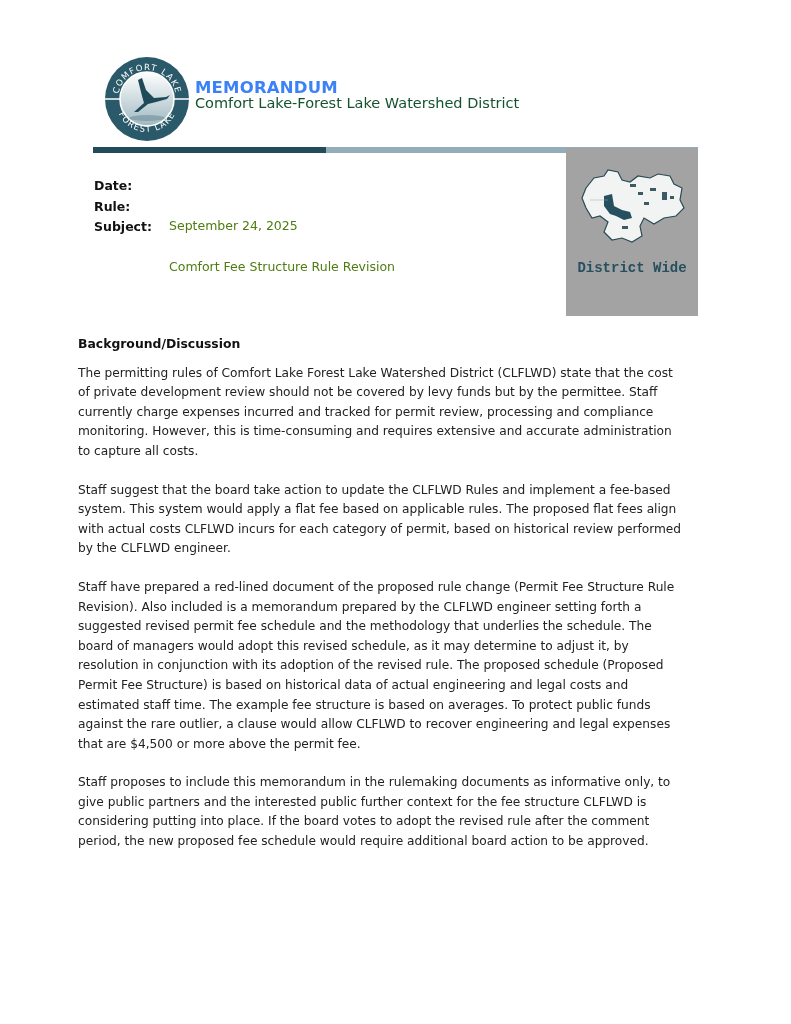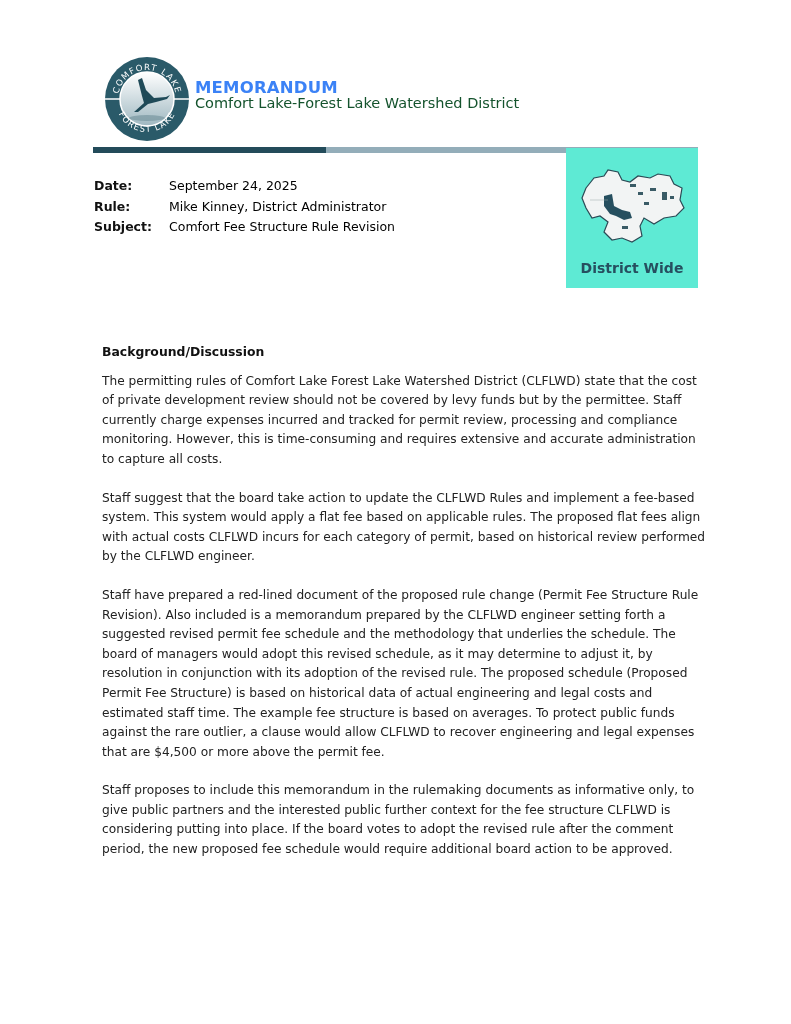--- a/index.html
+++ b/index.html
@@ -4,29 +4,29 @@
 <style>
   html, body { margin: 0; padding: 0; background: #ffffff; }
   body { width: 791px; height: 1024px; position: relative; overflow: hidden;
          font-family: "DejaVu Sans", sans-serif; color: #1e1e1e; }
   .logo { position: absolute; left: 104px; top: 56px; width: 86px; height: 86px; }
   .hdr-title { position: absolute; left: 195px; top: 78px; font-size: 16.5px; font-weight: bold;
                color: #3b82f6; letter-spacing: 0.2px; }
   .hdr-sub { position: absolute; left: 195px; top: 95px; font-size: 14.5px; color: #14532d; }
   .bar-dark { position: absolute; left: 93px; top: 147px; width: 233px; height: 6px; background: #234b5a; }
   .bar-light { position: absolute; left: 326px; top: 147px; width: 372px; height: 6px; background: #93adb9; }
-  .district-box { position: absolute; left: 566px; top: 148px; width: 132px; height: 140px; background: #5eead4; }
+  .district-box { position: absolute; left: 566px; top: 148px; width: 132px; height: 168px; background: #a3a3a3; font-family: Liberation Mono, monospace; }
   .district-map { position: absolute; left: 12px; top: 18px; width: 110px; height: 82px; }
   .district-label { position: absolute; left: 0; width: 132px; top: 112px; text-align: center;
                     font-size: 14px; font-weight: bold; color: #264f5f; }
   .meta { position: absolute; left: 94px; top: 178px; font-size: 12.5px; }
   .meta-row { display: flex; height: 20.5px; align-items: flex-start; }
   .meta-key { width: 75px; font-weight: bold; color: #111; }
-  .meta-val { color: #000000; }
-  .content { position: absolute; left: 102px; top: 334px; width: 606px; font-size: 12.2px; line-height: 19.6px; color: #222; margin-top: 8px; }
+  .meta-val { color: #4d7c0f; margin-top: 40px; }
+  .content { position: absolute; left: 78px; top: 334px; width: 606px; font-size: 12.2px; line-height: 19.6px; color: #222; }
   .section-h { font-weight: bold; font-size: 12.4px; margin: 0 0 10px 0; color: #111; }
   .para { margin: 0 0 19px 0; }
 </style>
 </head>
 <body>
 
 <div class="logo">
   <svg width="86" height="86" viewBox="0 0 86 86">
     <defs>
       <path id="arcTop" d="M 14 43 A 29 29 0 0 1 72 43"></path>
@@ -75,21 +75,20 @@
   <div class="district-label">District Wide</div>
 </div>
 
 <div class="meta">
   <div class="meta-row">
     <span class="meta-key">Date:</span>
     <span class="meta-val">September 24, 2025</span>
   </div>
   <div class="meta-row">
     <span class="meta-key">Rule:</span>
-    <span class="meta-val">Mike Kinney, District Administrator</span>
   </div>
   <div class="meta-row">
     <span class="meta-key">Subject:</span>
     <span class="meta-val">Comfort Fee Structure Rule Revision</span>
   </div>
 </div>
 
 <div class="content">
   <div class="section-h">Background/Discussion</div>
   <p class="para">The permitting rules of Comfort Lake Forest Lake Watershed District (CLFLWD) state that the cost of private development review should not be covered by levy funds but by the permittee. Staff currently charge expenses incurred and tracked for permit review, processing and compliance monitoring. However, this is time-consuming and requires extensive and accurate administration to capture all costs.</p>

